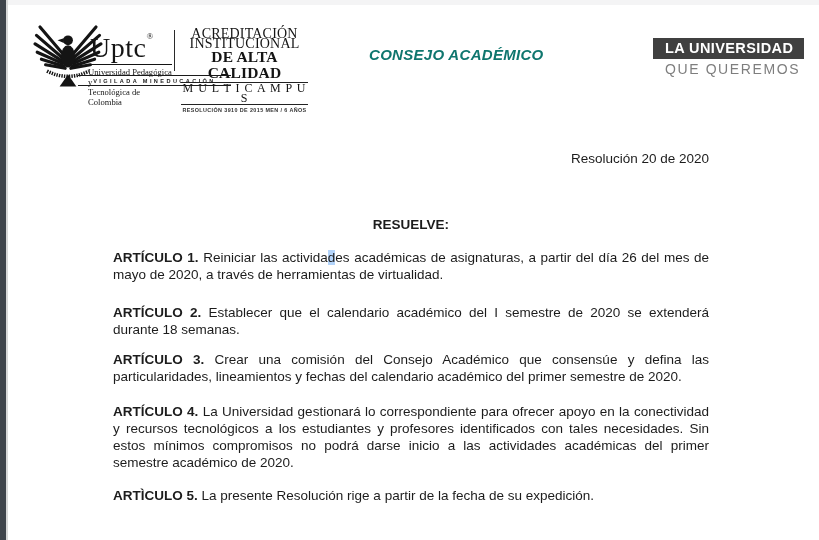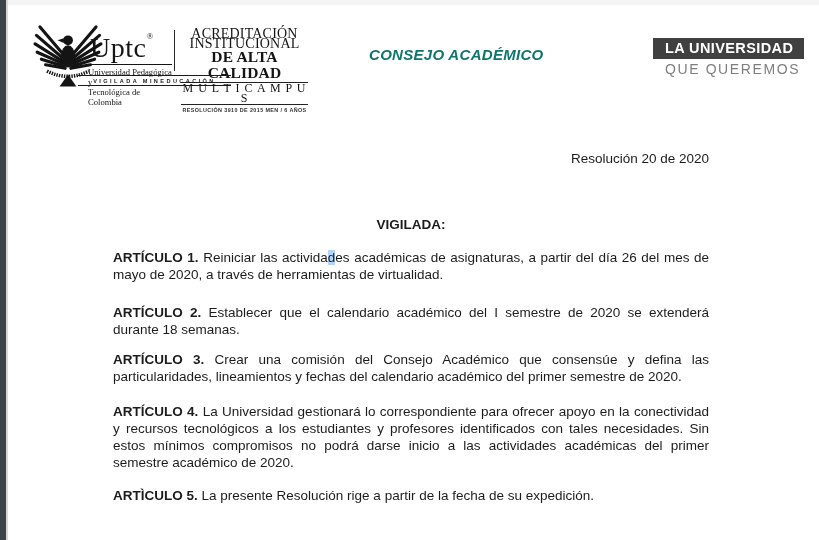--- a/index.html
+++ b/index.html
@@ -113,21 +113,21 @@
     <div class="badge">
       <div class="badge-top">LA UNIVERSIDAD</div>
       <div class="badge-bottom">QUE QUEREMOS</div>
     </div>
   </div>
 
   <div class="doc-body">
 
     <p class="resolution">Resolución 20 de 2020</p>
 
-    <p class="resuelve">VIGILADA:</p>
+    <p class="resuelve">RESUELVE:</p>
 
     <p class="article art-1"><span class="b">ARTÍCULO 1.</span><span> Reiniciar las activida</span><span class="sel">d</span><span>es académicas de asignaturas, a partir del día 26 del mes de mayo de 2020, a través de herramientas de virtualidad.</span></p>
 
     <p class="article art-2"><span class="b">ARTÍCULO 2.</span><span> Establecer que el calendario académico del I semestre de 2020 se extenderá durante 18 semanas.</span></p>
 
     <p class="article art-3"><span class="b">ARTÍCULO 3.</span><span> Crear una comisión del Consejo Académico que consensúe y defina las particularidades, lineamientos y fechas del calendario académico del primer semestre de 2020.</span></p>
 
     <p class="article art-4"><span class="b">ARTÍCULO 4.</span><span> La Universidad gestionará lo correspondiente para ofrecer apoyo en la conectividad y recursos tecnológicos a los estudiantes y profesores identificados con tales necesidades. Sin estos mínimos compromisos no podrá darse inicio a las actividades académicas del primer semestre académico de 2020.</span></p>
 
     <p class="article art-5"><span class="b">ARTÌCULO 5.</span><span> La presente Resolución rige a partir de la fecha de su expedición.</span></p>

